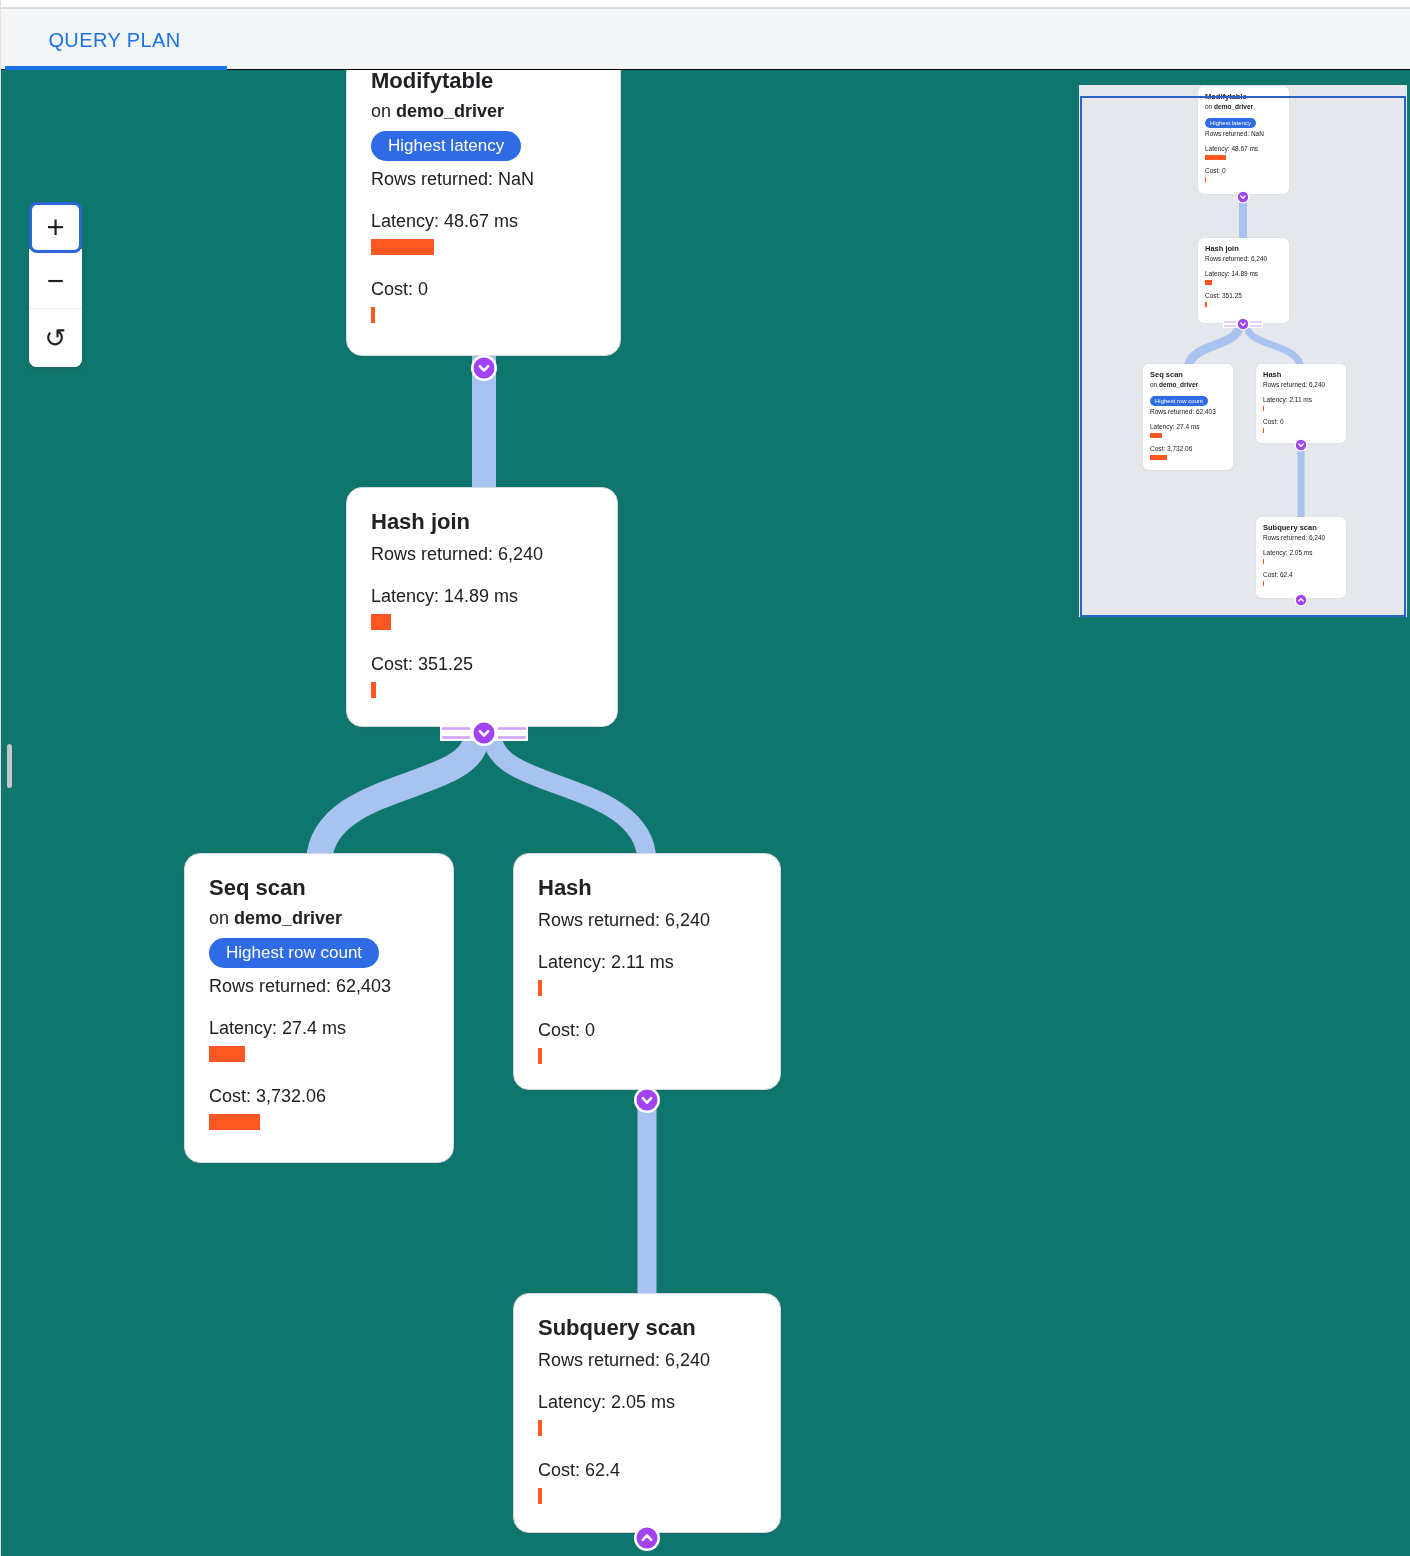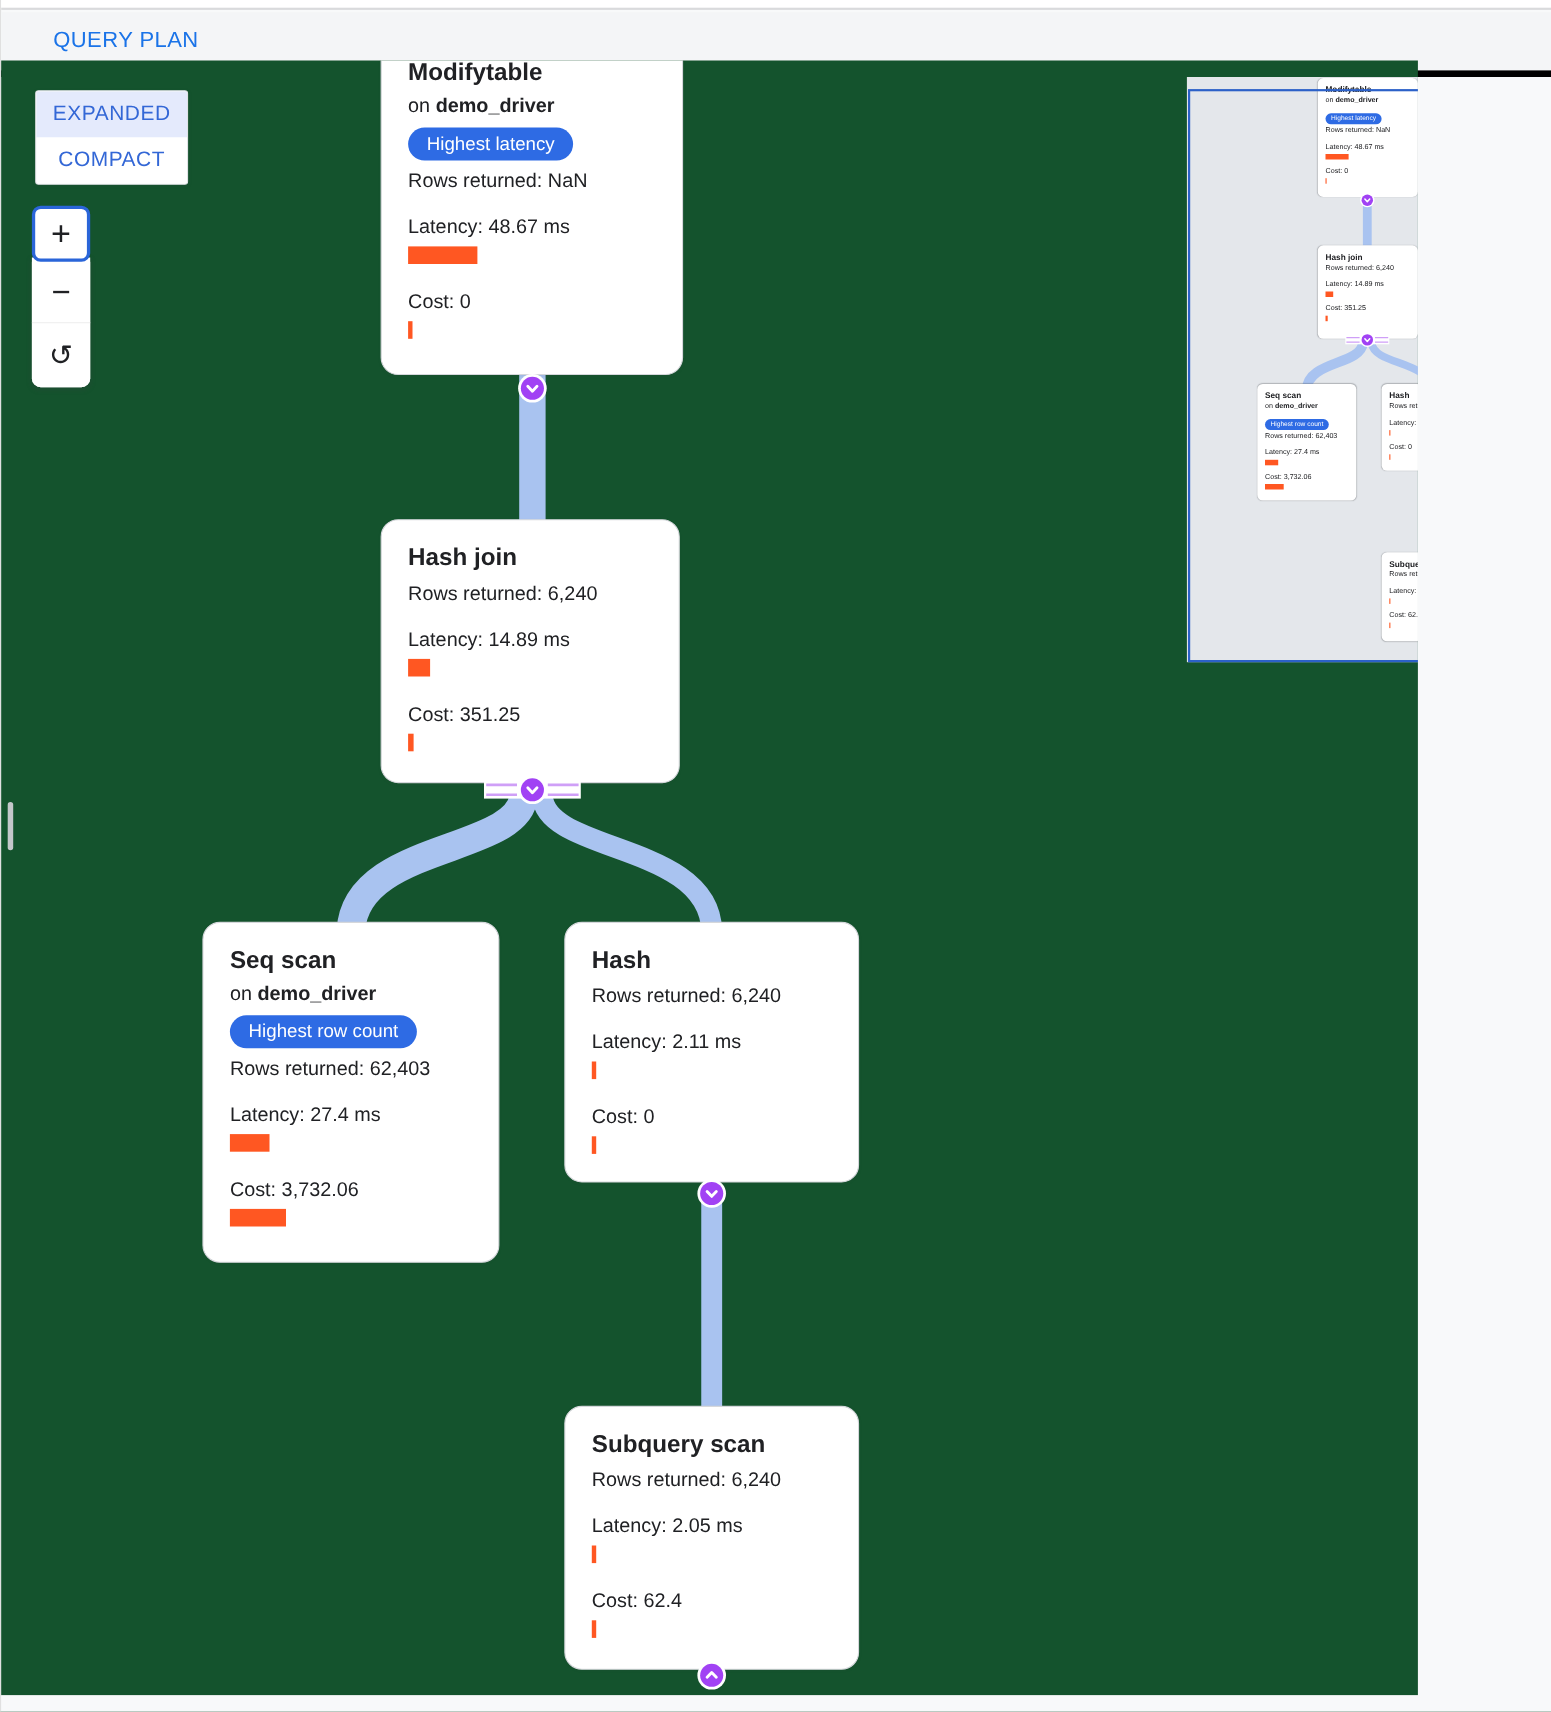--- a/index.html
+++ b/index.html
@@ -6,33 +6,33 @@
   html,body { width:1410px; height:1556px; }
   body { font-family:"Liberation Sans", sans-serif; color:#202124; background:#f8f9fa; }
 
   .frame { position:relative; width:1410px; height:1556px; overflow:hidden;
            border-left:1px solid #e0e0e0; background:#f8f9fa; }
 
   
   .top-strip { position:absolute; left:0; top:0; width:1410px; height:9px;
                background:#ffffff; border-bottom:2px solid #d9dadc; }
   .tab-bar { position:absolute; left:0; top:11px; width:1410px; height:59px;
-             background:#f4f5f7; border-bottom:6px solid #000000; display:flex; }
+             background:#f4f5f7; border-bottom:1px solid #000000; display:flex; }
   .tab { height:100%; display:flex; align-items:center; justify-content:center;
          font-size:20px; font-weight:500; letter-spacing:0.4px; cursor:pointer; }
   .tab.active { color:#1a73e8; }
   .tab.inactive { color:#5f6368; }
   .tab-qp { width:227px; }
   .tab-e2e { width:224px; }
   .tab-underline { position:absolute; left:4px; top:66px; width:222px; height:4px;
                    background:#1a73e8; }
 
   
-  .canvas { position:absolute; left:0; top:55px; width:1288px; height:1486px;
-            overflow:hidden; background:#14532d; }
+  .canvas { position:absolute; left:0; top:70px; width:1410px; height:1486px;
+            overflow:hidden; background:#0f766e; }
   .edges { position:absolute; left:0; top:0; z-index:0; pointer-events:none; }
 
   
   .node { position:absolute; z-index:1; background:#ffffff; border:1px solid #d5d7db;
           border-radius:16px; padding:20px 24px; box-shadow:0 1px 2px rgba(60,64,67,.08);
           cursor:pointer; }
   .node-title { font-size:22px; font-weight:600; line-height:28px; }
   .node-on { font-size:18px; line-height:24px; margin-top:4px; }
   .node-on .tbl { font-weight:700; }
   .node-badge { display:inline-block; margin-top:8px; background:#2e6be4; color:#ffffff;
@@ -214,28 +214,20 @@
     </div>
 
     <div class="conn c4">
       <svg width="30" height="30" viewBox="-15 -15 30 30">
         <circle r="13" fill="#ffffff"></circle>
           <circle r="10.5" fill="#a142f4"></circle>
         <path d="M-4.2,1.8 L0,-2.6 L4.2,1.8" stroke="#ffffff" stroke-width="2.6" fill="none" stroke-linecap="round" stroke-linejoin="round"></path>
       </svg>
     </div>
 
-    <div class="view-toggle">
-      <div class="vt-btn selected">
-        <span>EXPANDED</span>
-      </div>
-      <div class="vt-btn">
-        <span>COMPACT</span>
-      </div>
-    </div>
 
     <div class="zoom-stack">
       <div class="zbtn zbtn-plus">
         <span>+</span>
       </div>
       <div class="zoom-lower">
         <div class="zbtn zbtn-minus">
           <span>−</span>
         </div>
         <div class="zbtn zbtn-reset">

